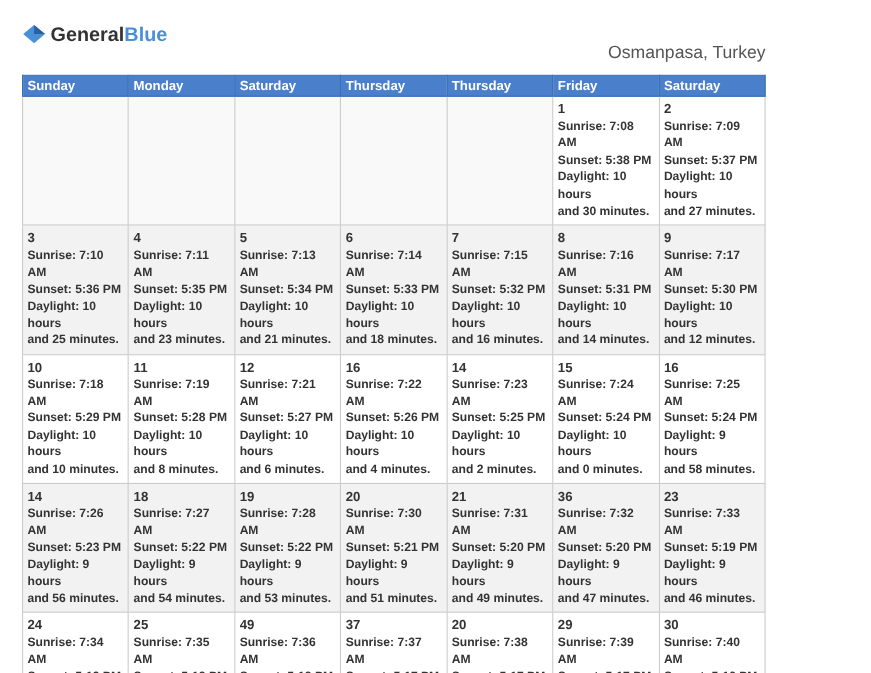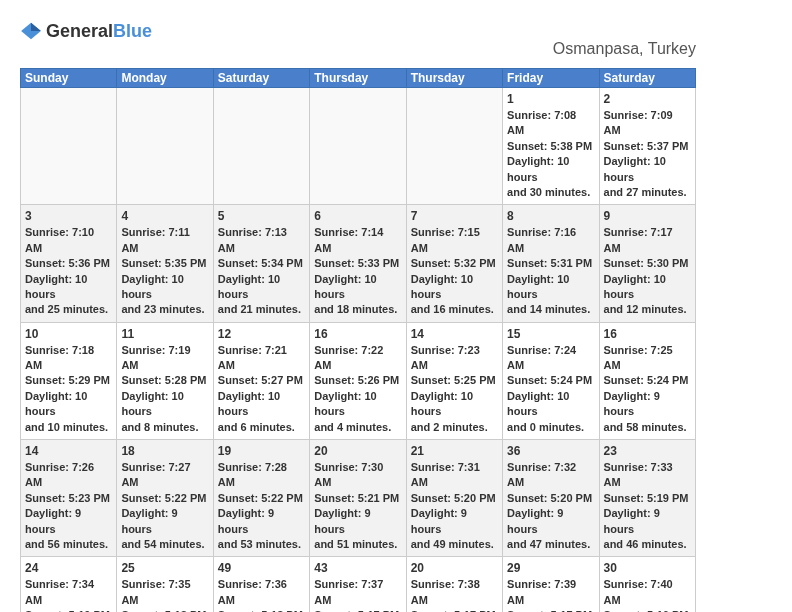--- a/index.html
+++ b/index.html
@@ -254,21 +254,21 @@
           </td>
           <td>
             <span class="day-number">25</span>
             <div class="day-info">Sunrise: 7:35 AM<br>Sunset: 5:18 PM<br>Daylight: 9 hours<br>and 43 minutes.</div>
           </td>
           <td>
             <span class="day-number">49</span>
             <div class="day-info">Sunrise: 7:36 AM<br>Sunset: 5:18 PM<br>Daylight: 9 hours<br>and 41 minutes.</div>
           </td>
           <td>
-            <span class="day-number">43</span>
+            <span class="day-number">37</span>
             <div class="day-info">Sunrise: 7:37 AM<br>Sunset: 5:17 PM<br>Daylight: 9 hours<br>and 40 minutes.</div>
           </td>
           <td>
             <span class="day-number">20</span>
             <div class="day-info">Sunrise: 7:38 AM<br>Sunset: 5:17 PM<br>Daylight: 9 hours<br>and 38 minutes.</div>
           </td>
           <td>
             <span class="day-number">29</span>
             <div class="day-info">Sunrise: 7:39 AM<br>Sunset: 5:17 PM<br>Daylight: 9 hours<br>and 37 minutes.</div>
           </td>

